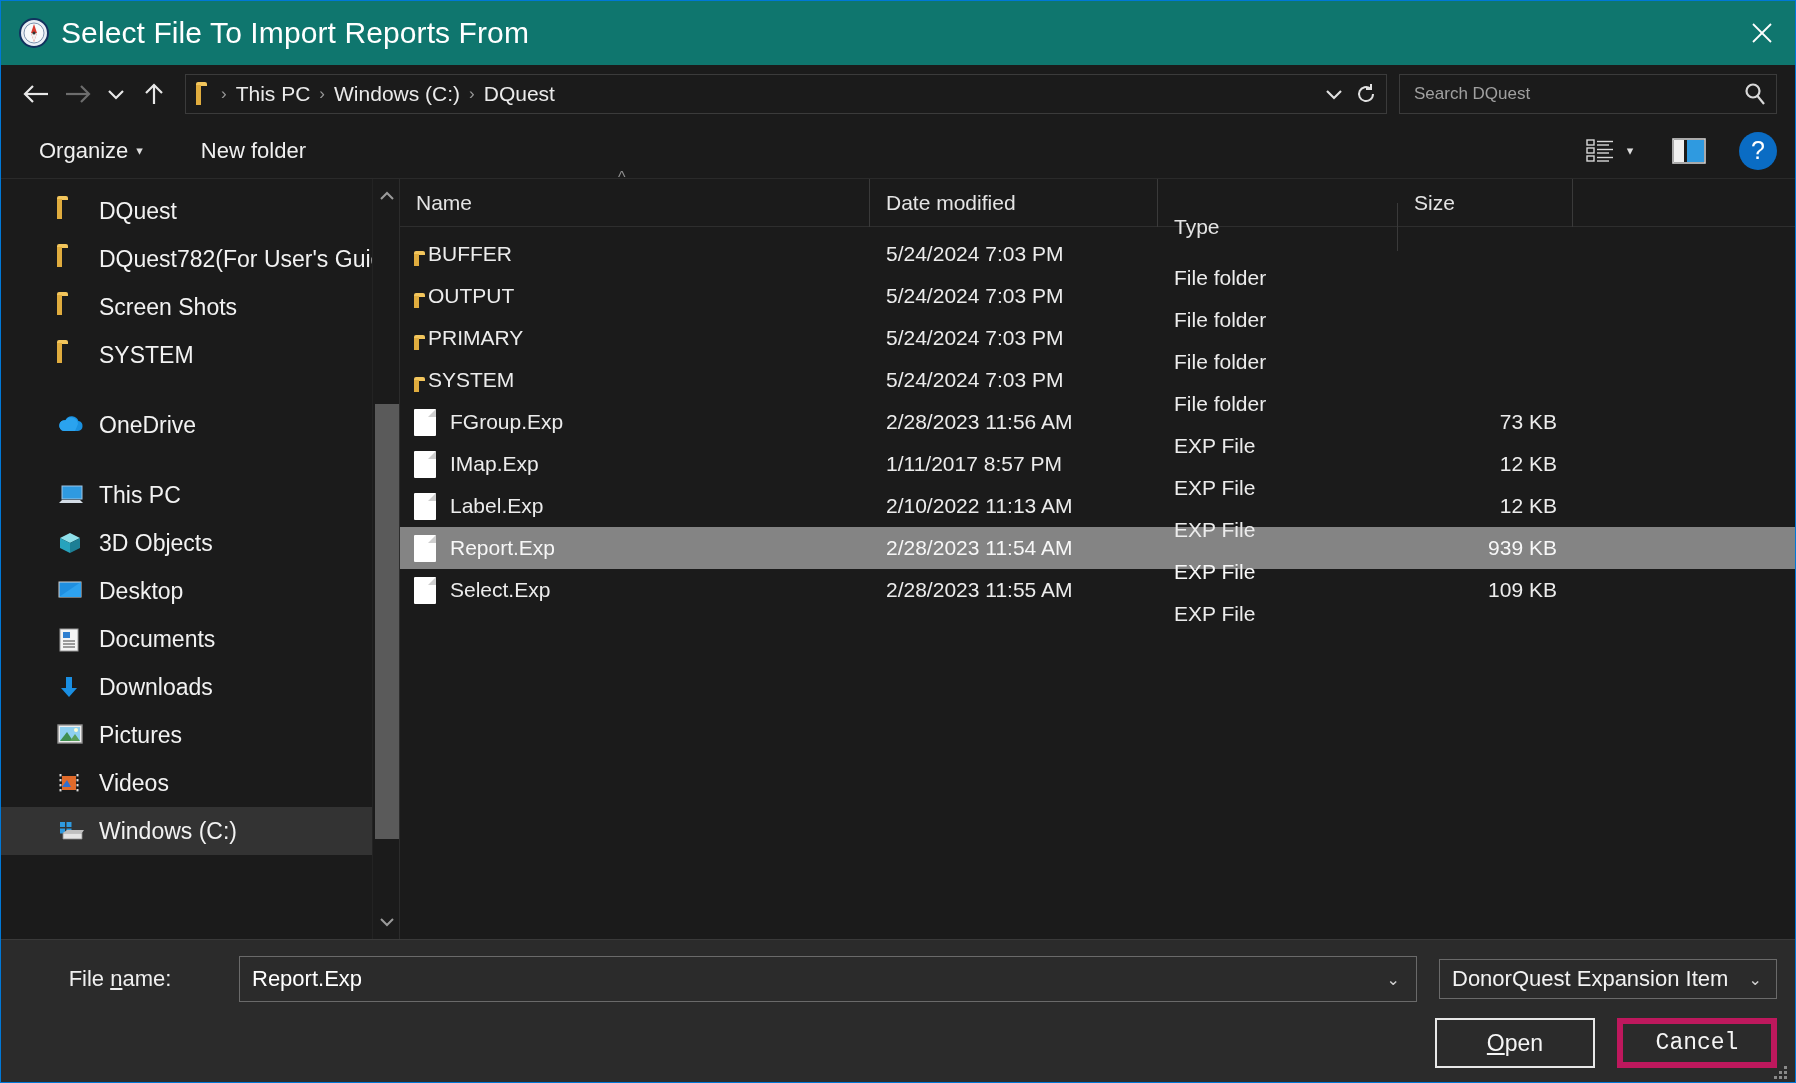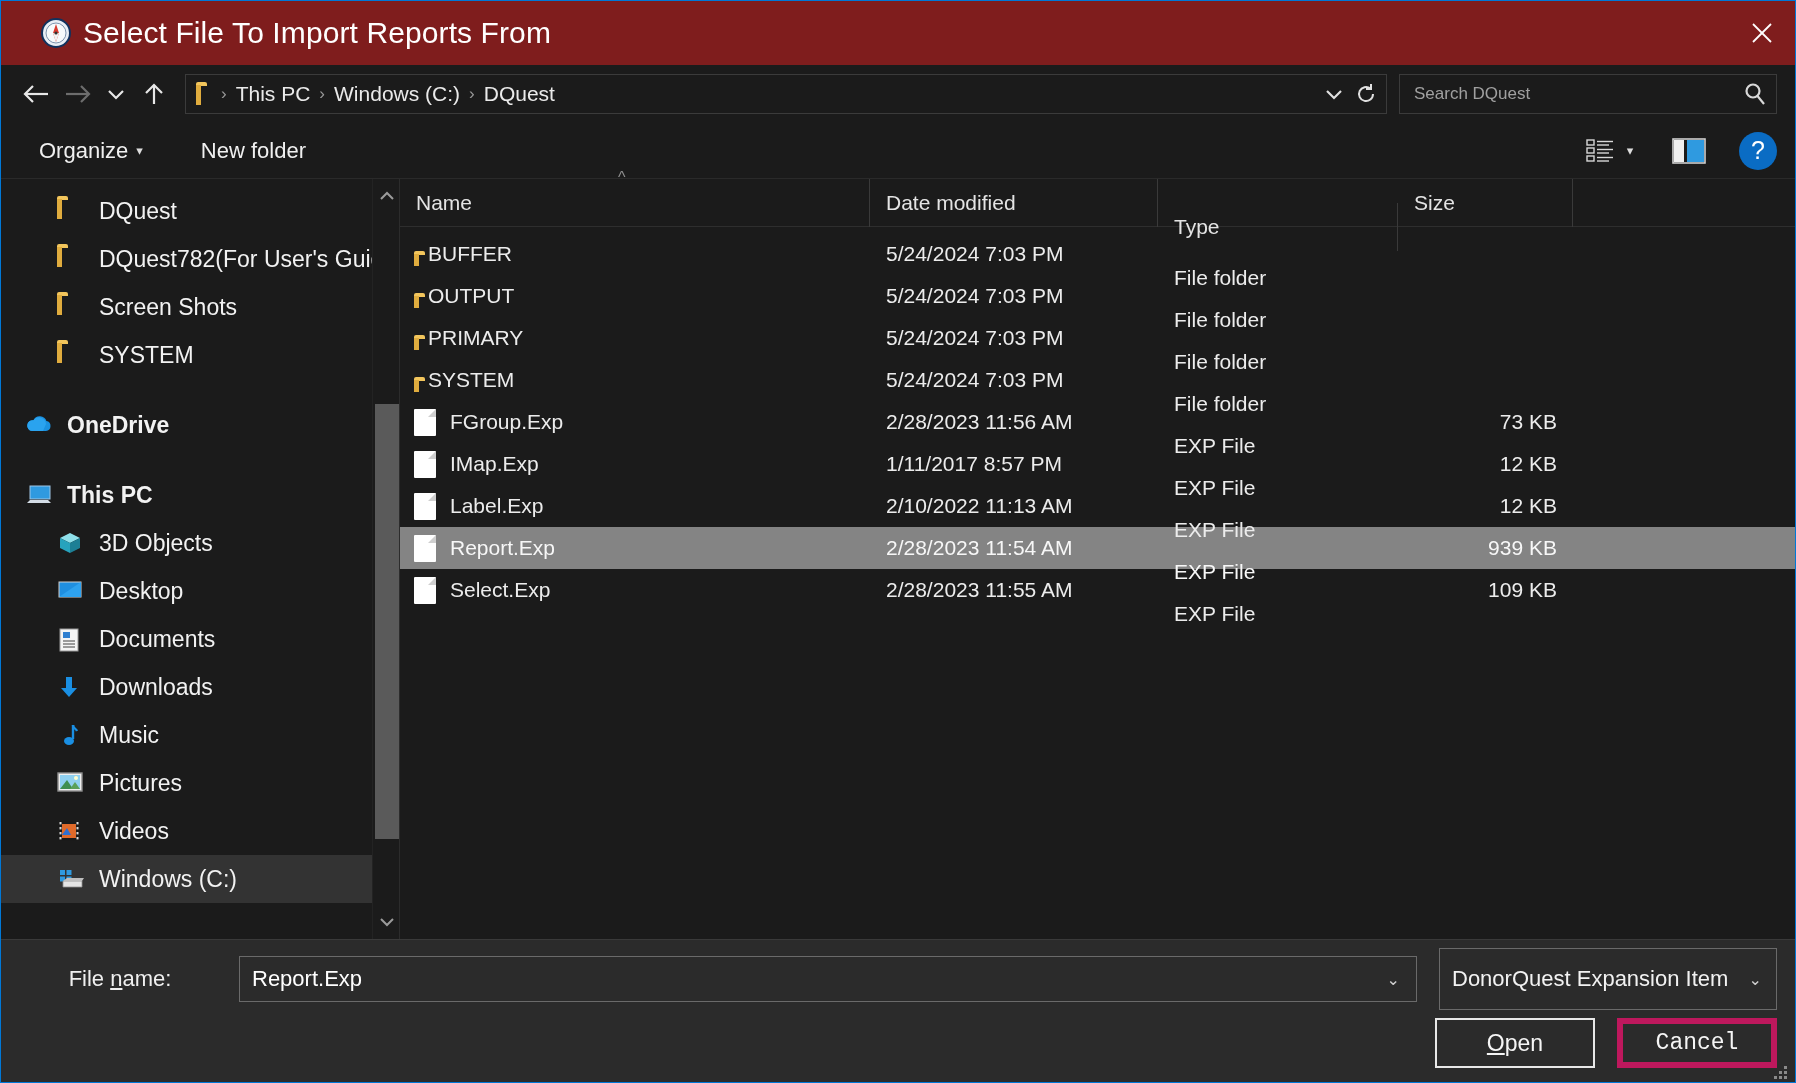--- a/index.html
+++ b/index.html
@@ -13,25 +13,24 @@
     position: relative;
     width: 1796px; height: 1083px;
     background: #1b1b1b;
     border: 1px solid #0078d7;
     display: flex; flex-direction: column;
   }
 
   
   .titlebar {
     height: 64px;
-    background: #7f1d1d;
+    background: #0f766e;
     display: flex; align-items: center;
     flex: 0 0 64px;
     position: relative;
-    padding-left: 22px;
   }
   .titlebar .app-icon {
     width: 34px; height: 34px;
     margin-left: 16px; margin-right: 10px;
     flex: 0 0 34px;
     position: relative;
   }
   .titlebar .title-text {
     color: #ffffff;
     font-size: 30px;
@@ -161,21 +160,21 @@
   .nav-item {
     height: 48px;
     display: flex; align-items: center;
     padding-left: 56px;
     color: #f2f2f2;
     font-size: 23px;
     white-space: nowrap;
     position: relative;
   }
   .nav-item.level1 { padding-left: 56px; }
-  .nav-item.level0 { padding-left: 24px; font-weight: bold; }
+  .nav-item.level0 { padding-left: 56px; }
   .nav-item.selected { background: #333333; }
   .nav-item .ic {
     width: 28px; height: 24px;
     margin-right: 14px;
     flex: 0 0 28px;
     position: relative;
   }
   .nav-item .lbl { overflow: hidden; }
   .nav-gap { height: 22px; }
 
@@ -321,21 +320,21 @@
   }
   .fn-input .val {
     flex: 1 1 auto;
     color: #ffffff;
     font-size: 22px;
     white-space: nowrap; overflow: hidden;
   }
   .fn-input .chev { color: #cfcfcf; font-size: 16px; padding: 0 10px; }
   .filter-select {
     width: 338px; flex: 0 0 338px;
-    height: 62px;
+    height: 40px;
     margin-left: 22px;
     background: #2b2b2b;
     border: 1px solid #6a6a6a;
     display: flex; align-items: center;
     padding: 0 6px 0 12px;
   }
   .filter-select .val {
     flex: 1 1 auto;
     color: #f2f2f2; font-size: 22px;
     white-space: nowrap; overflow: hidden;
@@ -561,30 +560,20 @@
         <div class="nav-item level1">
           <span class="ic">
             <svg width="24" height="26" viewBox="0 0 24 26">
               <polygon points="9,2 15,2 15,13 20,13 12,22 4,13 9,13" fill="#1a8fe3"></polygon>
             </svg>
           </span>
           <span class="lbl">Downloads</span>
         </div>
         <div class="nav-item level1">
           <span class="ic">
-            <svg width="24" height="26" viewBox="0 0 24 26">
-              <path d="M16 2v14" stroke="#1a8fe3" stroke-width="2.4" fill="none"></path>
-              <path d="M16 2c0 4 3 3 4 6" stroke="#1a8fe3" stroke-width="2.4" fill="none"></path>
-              <ellipse cx="12" cy="18" rx="5" ry="4" fill="#1a8fe3"></ellipse>
-            </svg>
-          </span>
-          <span class="lbl">Music</span>
-        </div>
-        <div class="nav-item level1">
-          <span class="ic">
             <svg width="26" height="22" viewBox="0 0 26 22">
               <rect x="1" y="2" width="24" height="18" fill="#efefef" stroke="#8f8f8f" stroke-width="1.4"></rect>
               <rect x="3" y="4" width="20" height="14" fill="#8fd0f0"></rect>
               <polygon points="3,18 10,9 16,18" fill="#3f8f4f"></polygon>
               <polygon points="13,18 18,11 23,18" fill="#5aa05a"></polygon>
               <circle cx="19" cy="7" r="2" fill="#fdfdd0"></circle>
             </svg>
           </span>
           <span class="lbl">Pictures</span>
         </div>

